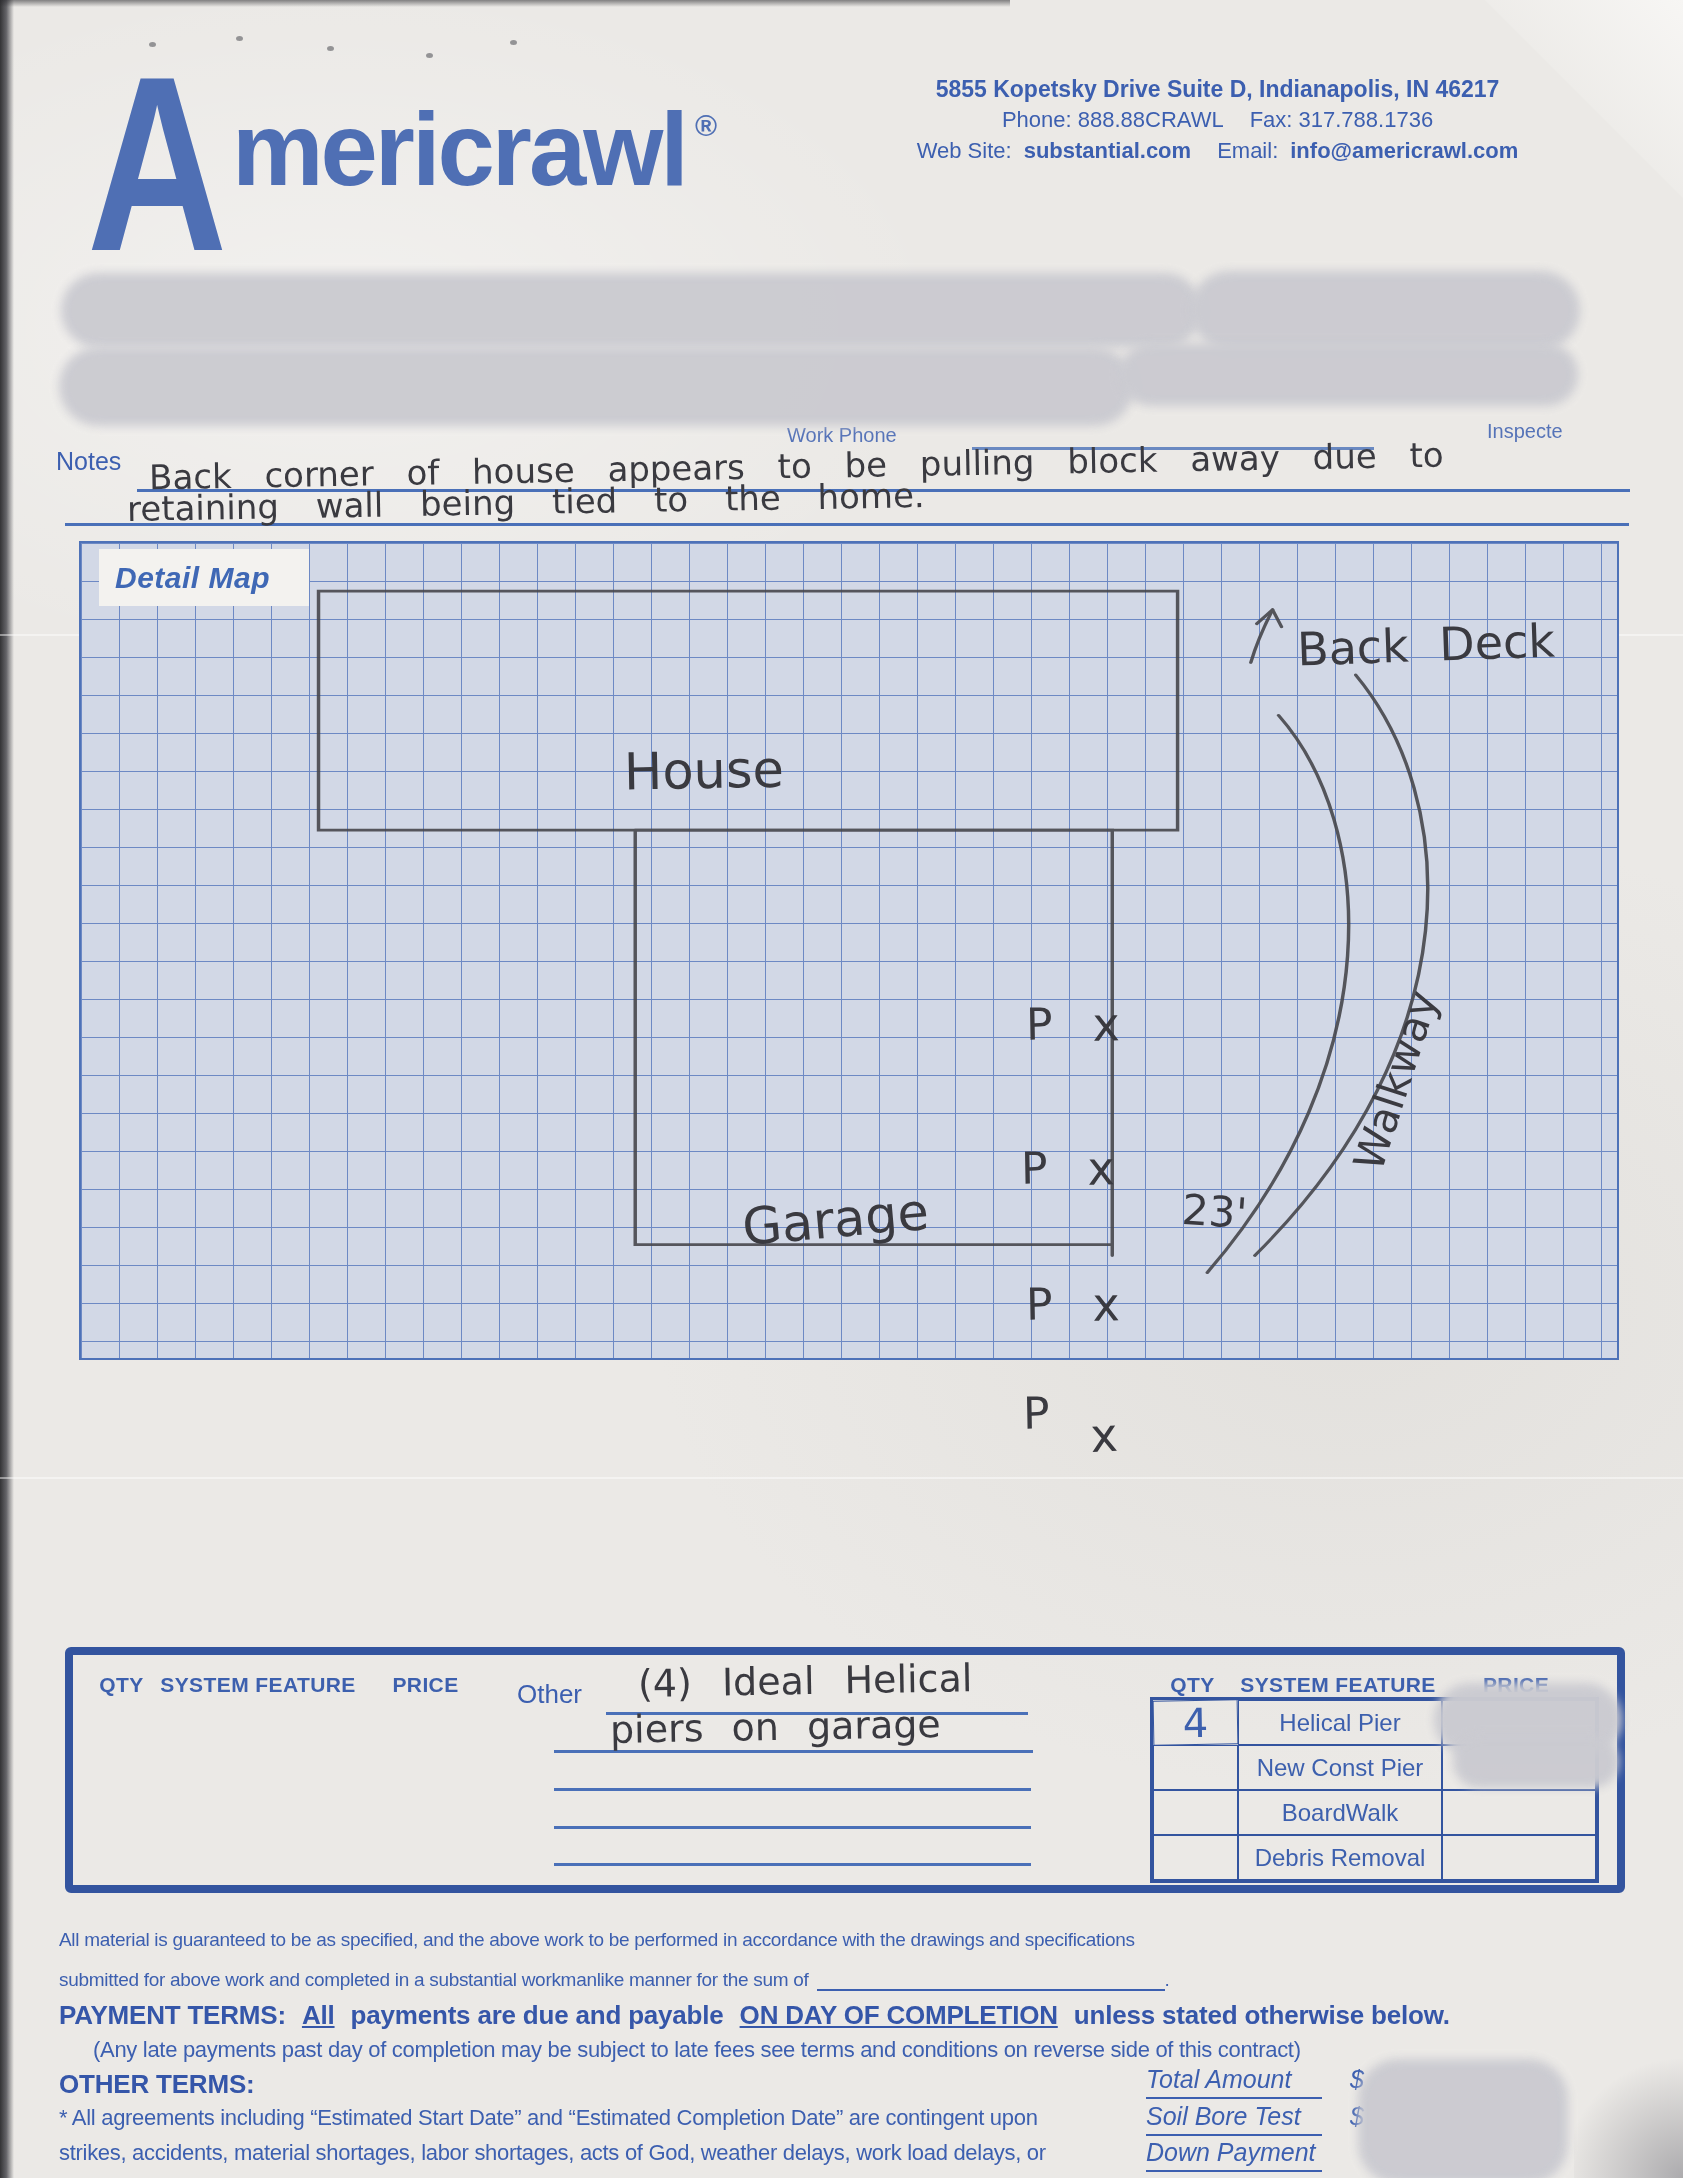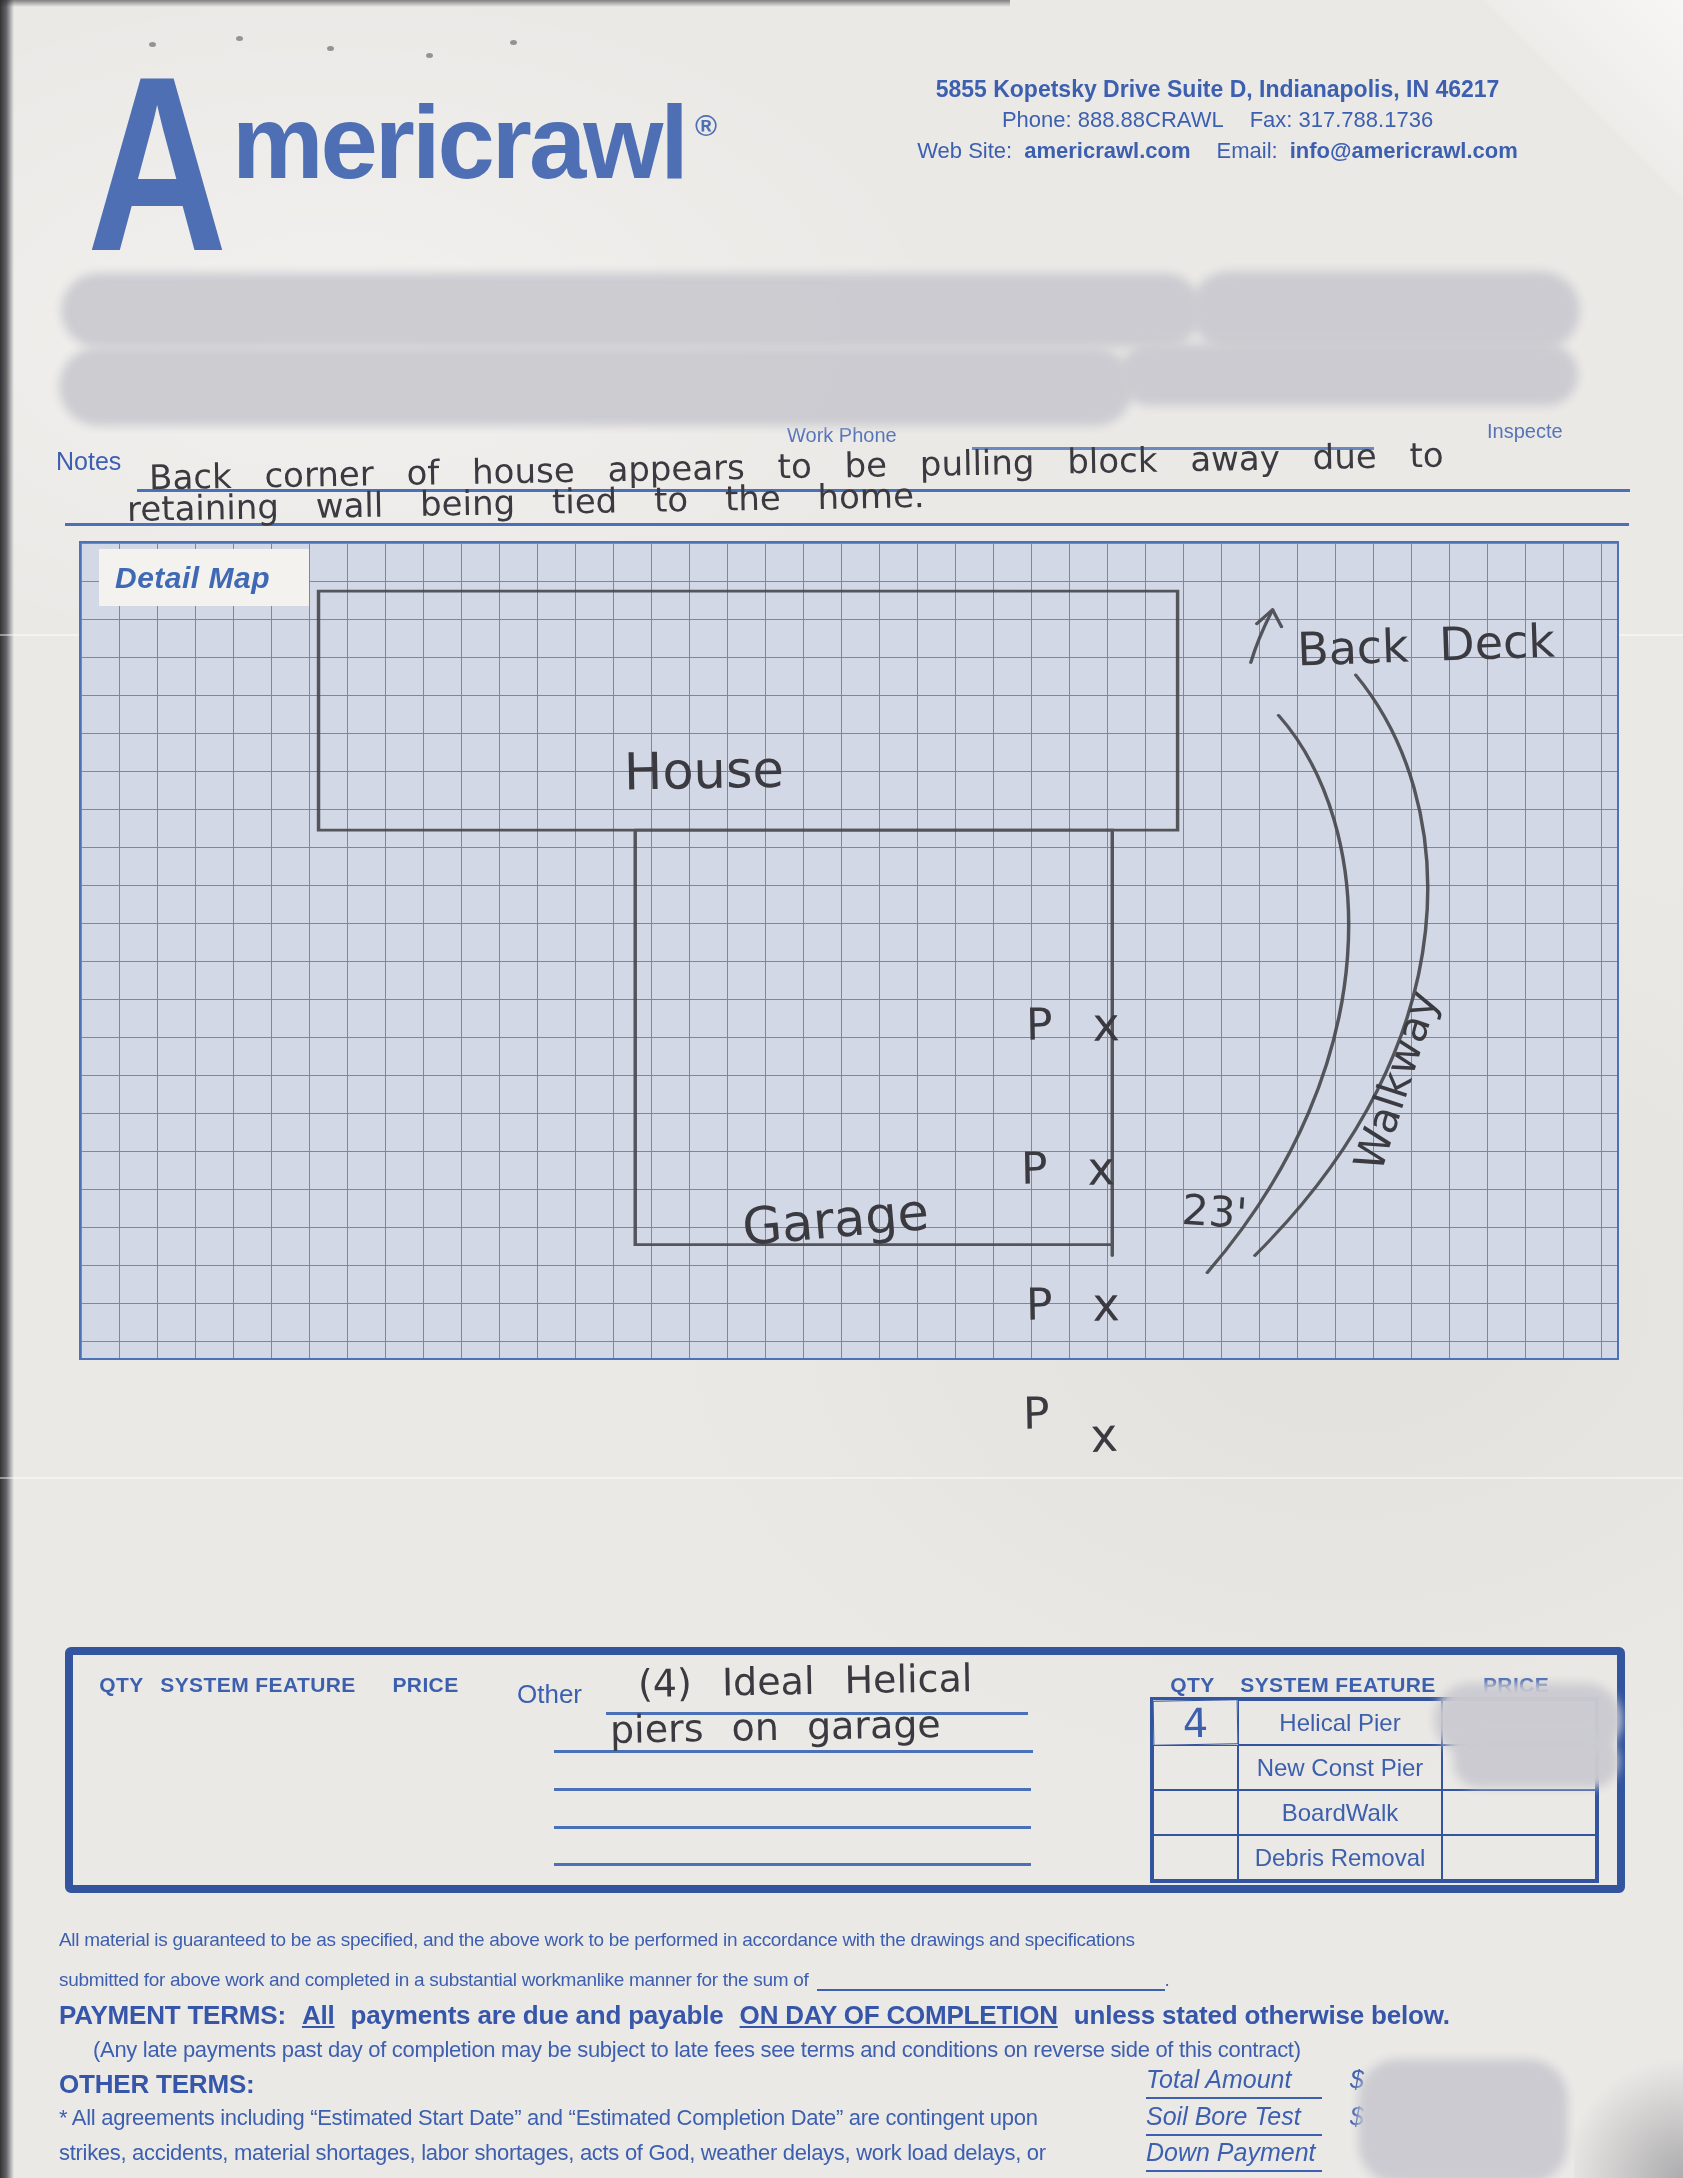--- a/index.html
+++ b/index.html
@@ -95,30 +95,30 @@
   <div class="abs curl-br"></div>
   <div class="abs speck" style="left:149px;top:42px;"></div>
   <div class="abs speck" style="left:236px;top:36px;"></div>
   <div class="abs speck" style="left:327px;top:46px;"></div>
   <div class="abs speck" style="left:426px;top:53px;"></div>
   <div class="abs speck" style="left:510px;top:40px;"></div>
   <div class="abs crease" style="top:634px;"></div>
   <div class="abs crease" style="top:1477px;"></div>
 
   <div class="abs logo-a" style="left:87px;top:65px;">A</div>
-  <div class="abs logo-rest" style="left:232px;top:91px;">mericrawl</div>
+  <div class="abs logo-rest" style="left:232px;top:98px;">mericrawl</div>
   <div class="abs logo-r" style="left:695px;top:109px;">®</div>
 
   <div class="abs contact" style="left:891px;top:73px;width:653px;">
     <div class="l1 nowrap">5855 Kopetsky Drive Suite D, Indianapolis, IN 46217</div>
     <div class="l2 nowrap">
       <span>Phone: 888.88CRAWL</span><span class="gap"></span><span>Fax: 317.788.1736</span>
     </div>
     <div class="l3 nowrap">
-      <span>Web Site:</span><span class="gap2"></span><b>americrawl.com</b><span class="gap"></span><span>Email:</span><span class="gap2"></span><b>info@americrawl.com</b>
+      <span>Web Site:</span><span class="gap2"></span><b>substantial.com</b><span class="gap"></span><span>Email:</span><span class="gap2"></span><b>info@americrawl.com</b>
     </div>
   </div>
 
 
   <div class="abs frag" style="left:787px;top:424px;">Work Phone</div>
   <div class="abs bluerule" style="left:972px;top:447px;width:402px;opacity:.8;"></div>
   <div class="abs frag" style="left:1487px;top:420px;">Inspecte</div>
 
   <div class="abs blob" style="left:61px;top:273px;width:1141px;height:75px;"></div>
   <div class="abs blob" style="left:1190px;top:271px;width:390px;height:79px;"></div>

